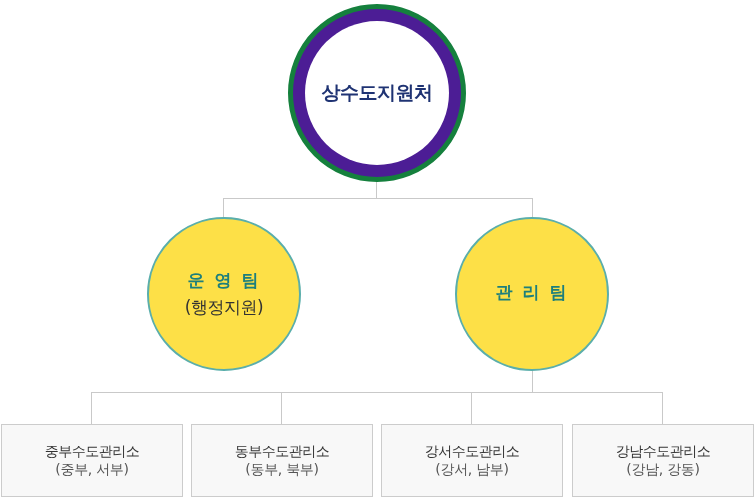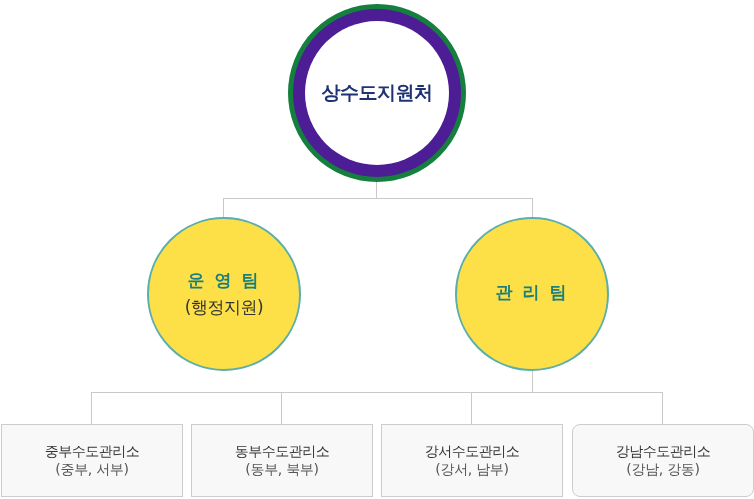--- a/index.html
+++ b/index.html
@@ -56,16 +56,16 @@
   <span class="box-sub">(중부, 서부)</span>
 </div>
 <div class="box" style="left:191px; width:182px;">
   <span class="box-title">동부수도관리소</span>
   <span class="box-sub">(동부, 북부)</span>
 </div>
 <div class="box" style="left:381px; width:182px;">
   <span class="box-title">강서수도관리소</span>
   <span class="box-sub">(강서, 남부)</span>
 </div>
-<div class="box" style="left:572px; width:182px;border-radius:8px;">
+<div class="box" style="left:572px; width:182px;">
   <span class="box-title">강남수도관리소</span>
   <span class="box-sub">(강남, 강동)</span>
 </div>
 
 </body></html>

